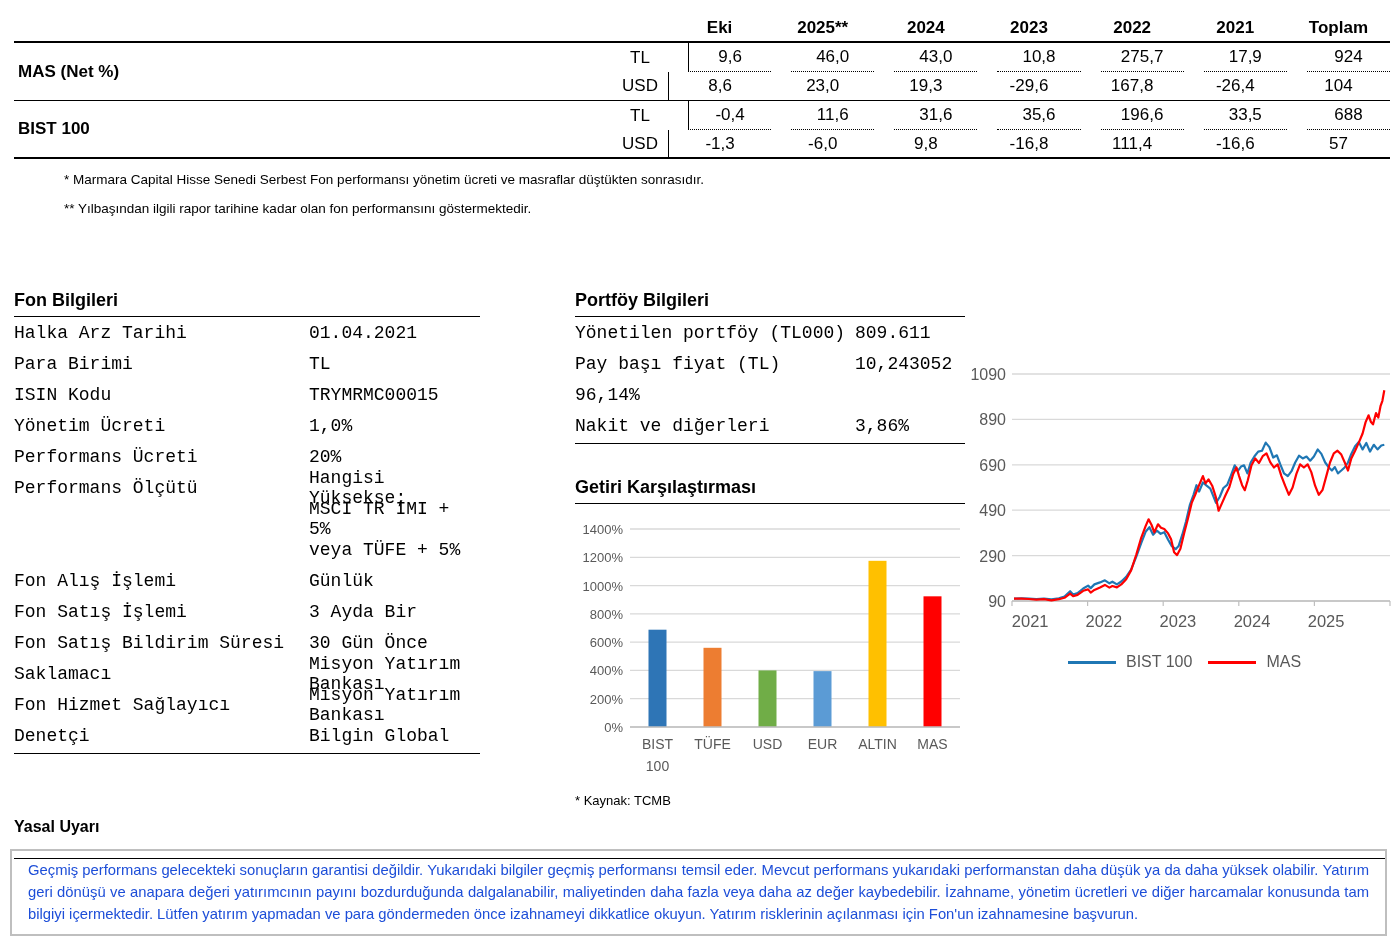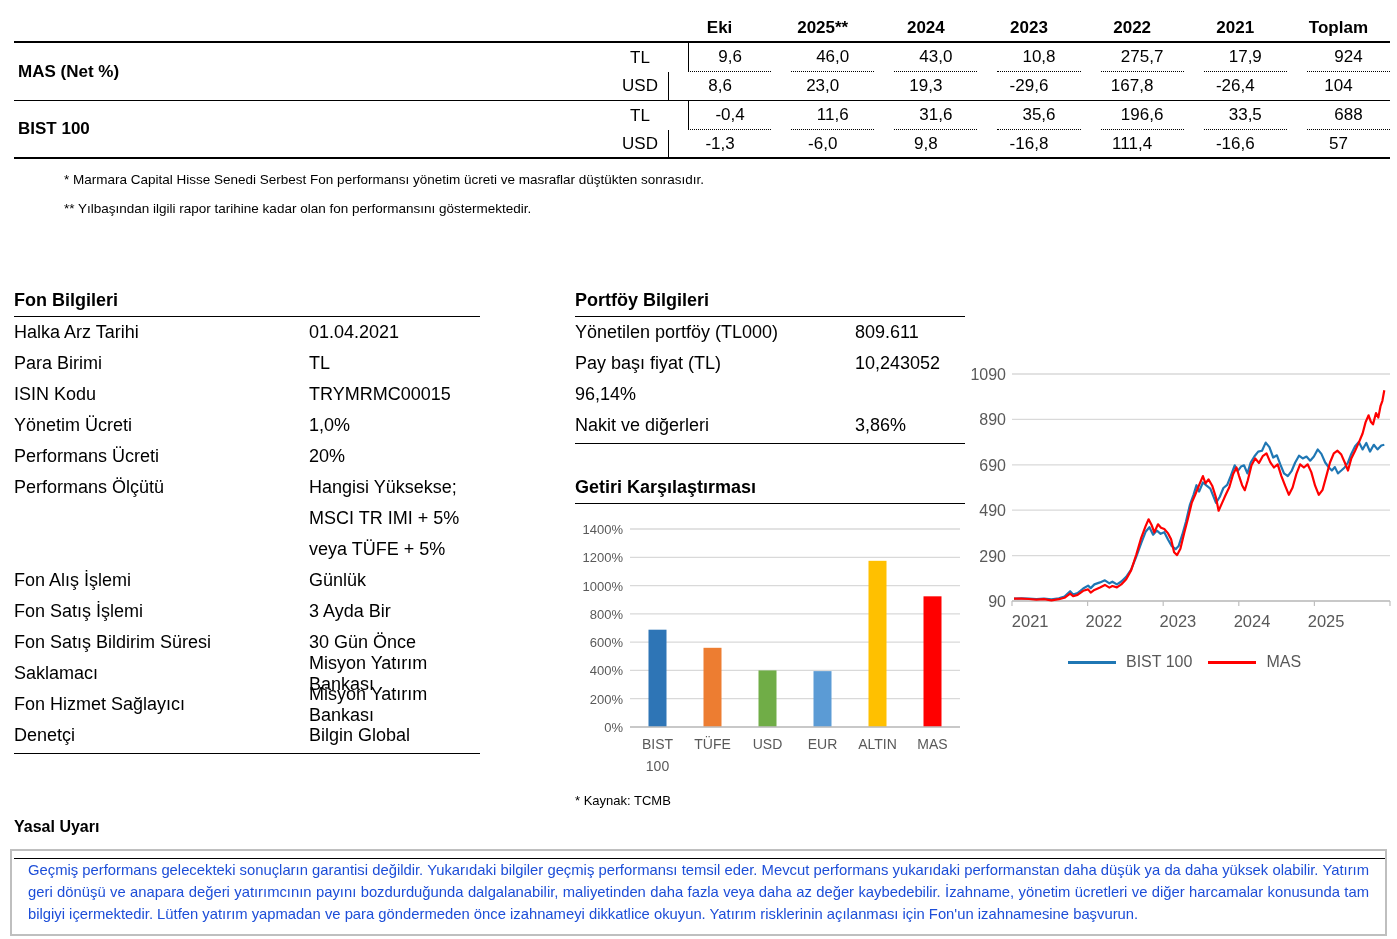--- a/index.html
+++ b/index.html
@@ -17,21 +17,21 @@
   .vl{ border-left:1.5px solid #000; }
   .dot{ border-bottom:1px dotted #000;margin-left:20px; }
   .sep{ border-bottom:1.5px solid #000; }
   .bot{ border-bottom:2px solid #000; }
 
   .footnote{ position:absolute; left:16px; font-size:13.5px; color:#000;margin-left:48px; }
 
   
   .section-title{ font-size:18px; font-weight:bold; padding-bottom:5px; border-bottom:1.5px solid #000; }
   .kv{ position:absolute; }
-  .krow{ display:flex; height:31px; align-items:center; font-size:18px; }
+  .krow{ display:flex; height:31px; align-items:center; font-size:18px;font-family:Liberation Mono, monospace; }
   .klabel{ flex:0 0 295px; }
   .kv-portfoy .klabel{ flex:0 0 280px; }
   .kvalue{ flex:1; }
 
   .chart-note{ position:absolute; font-size:13px; color:#000; }
 
   
   .legend{ position:absolute; left:1068px; top:653px; display:flex; align-items:center; gap:16px; font-size:16px; color:#595959; }
   .legend-item{ display:flex; align-items:center; gap:10px; }
   .sample{ width:48px; height:3px; display:inline-block; }

